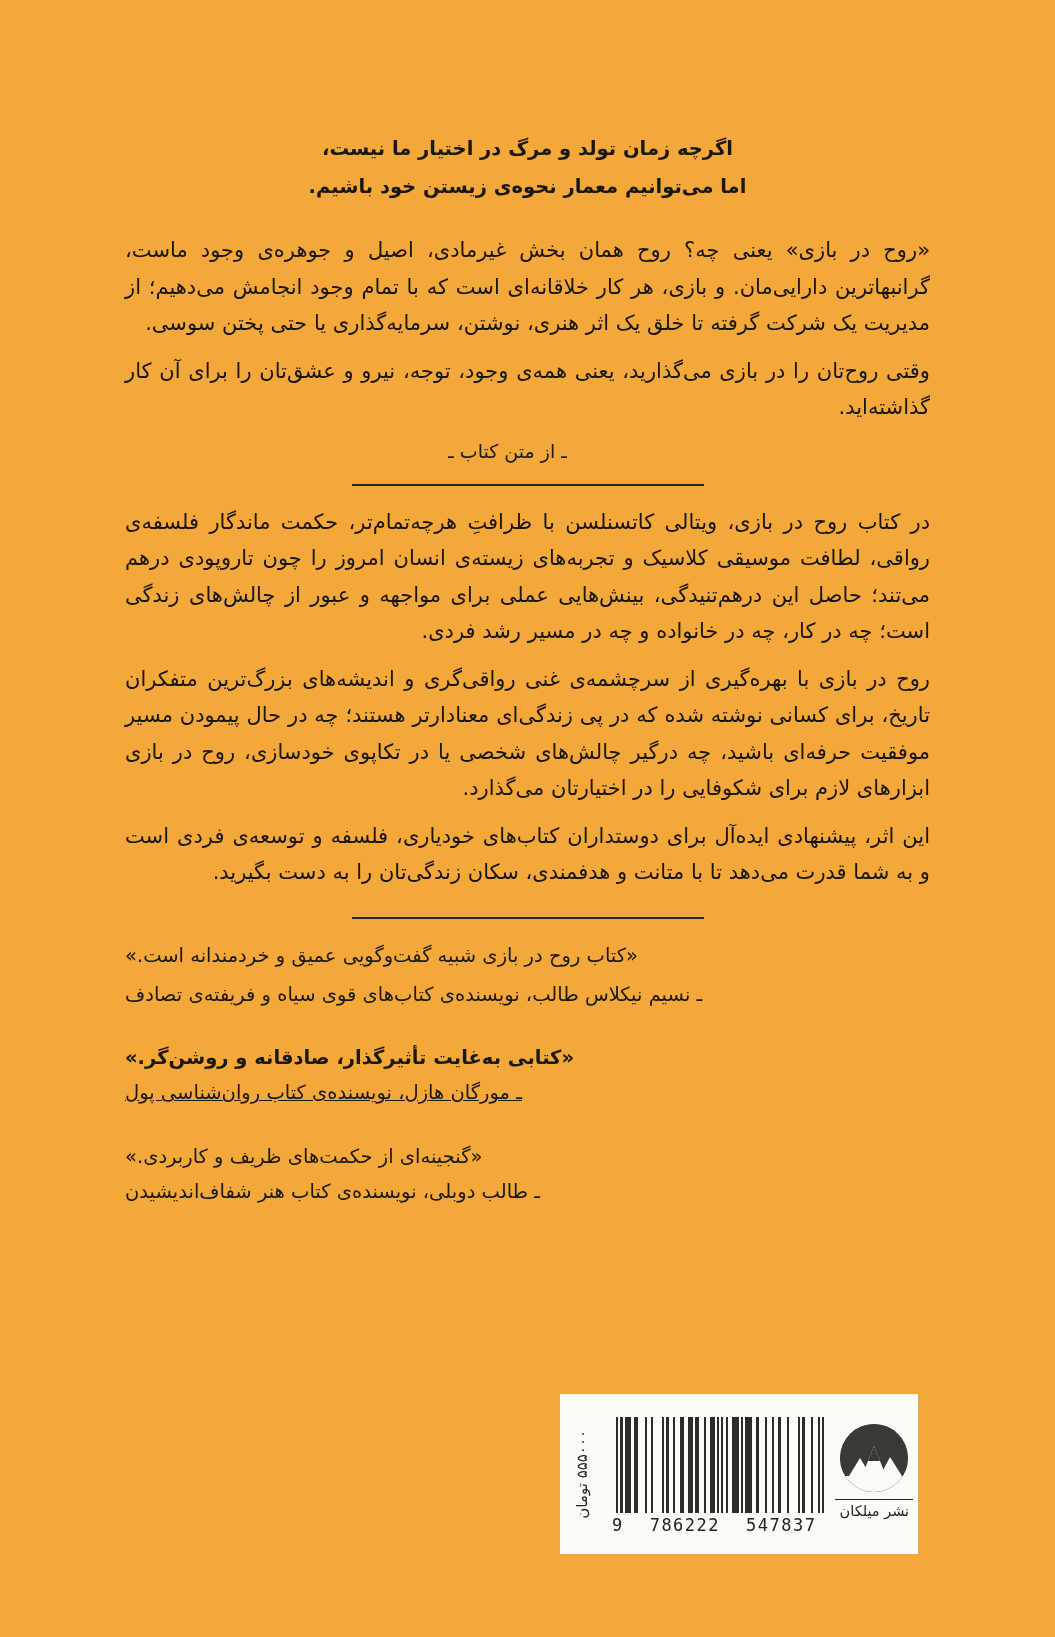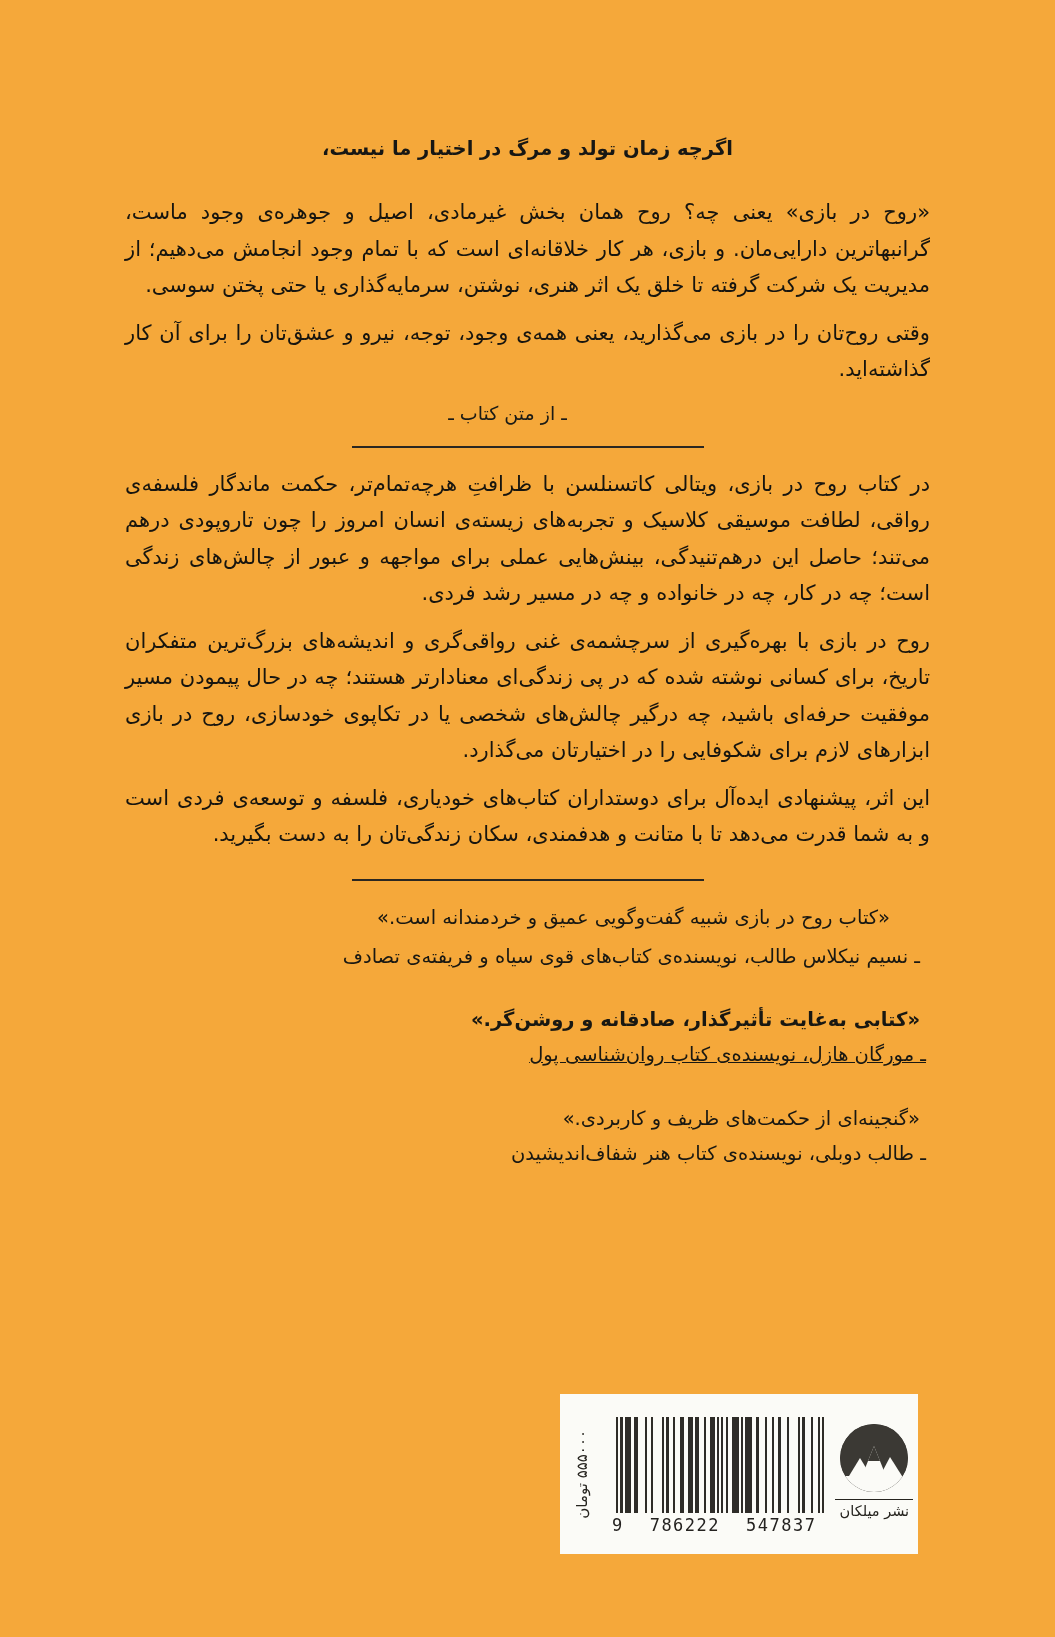--- a/index.html
+++ b/index.html
@@ -60,21 +60,21 @@
     border-top:2.4px solid #2a2721;
     margin:22px auto 18px auto;
   }
   .rule.second{margin:26px auto 20px auto;}
 
   
   .blurbs{
     margin-top:4px;
   }
   .blurb{
-    text-align:right;
+    text-align:left;
     margin:0 0 30px 0;
   }
   .blurb .q{
     display:block;
     font-size:19.5px;
     line-height:1.7;
     color:#191812;
     margin-bottom:2px;
   }
   .blurb .by{
@@ -181,20 +181,21 @@
 </style>
 </head>
 <body>
 
 <div class="page">
 
   <div class="content">
 
     <div class="epigraph">
       <span class="ln">اگرچه زمان تولد و مرگ در اختیار ما نیست،</span>
+      <span class="ln">اما می‌توانیم معمار نحوه‌ی زیستن خود باشیم.</span>
     </div>
 
     <p class="para">«روح در بازی» یعنی چه؟ روح همان بخش غیرمادی، اصیل و جوهره‌ی وجود ماست، گرانبهاترین دارایی‌مان. و بازی، هر کار خلاقانه‌ای است که با تمام وجود انجامش می‌دهیم؛ از مدیریت یک شرکت گرفته تا خلق یک اثر هنری، نوشتن، سرمایه‌گذاری یا حتی پختن سوسی.</p>
     <p class="para">وقتی روح‌تان را در بازی می‌گذارید، یعنی همه‌ی وجود، توجه، نیرو و عشق‌تان را برای آن کار گذاشته‌اید.</p>
     <p class="quote-src">ـ از متن کتاب ـ</p>
 
     <div class="rule"></div>
 
     <p class="para">در کتاب روح در بازی، ویتالی کاتسنلسن با ظرافتِ هرچه‌تمام‌تر، حکمت ماندگار فلسفه‌ی رواقی، لطافت موسیقی کلاسیک و تجربه‌های زیسته‌ی انسان امروز را چون تاروپودی درهم می‌تند؛ حاصل این درهم‌تنیدگی، بینش‌هایی عملی برای مواجهه و عبور از چالش‌های زندگی است؛ چه در کار، چه در خانواده و چه در مسیر رشد فردی.</p>
     <p class="para">روح در بازی با بهره‌گیری از سرچشمه‌ی غنی رواقی‌گری و اندیشه‌های بزرگ‌ترین متفکران تاریخ، برای کسانی نوشته شده که در پی زندگی‌ای معنادارتر هستند؛ چه در حال پیمودن مسیر موفقیت حرفه‌ای باشید، چه درگیر چالش‌های شخصی یا در تکاپوی خودسازی، روح در بازی ابزارهای لازم برای شکوفایی را در اختیارتان می‌گذارد.</p>

